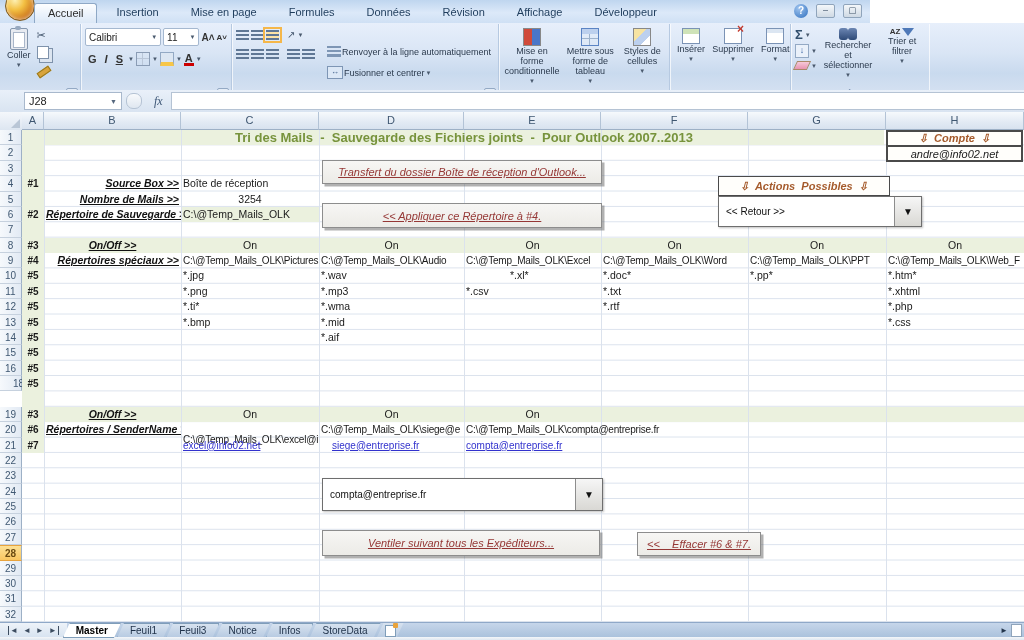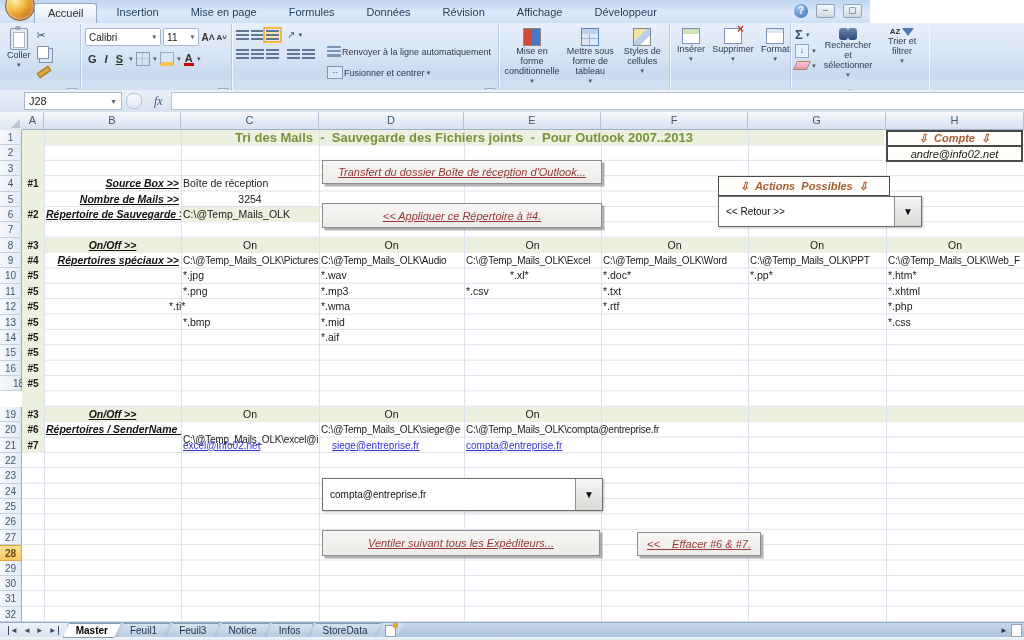--- a/index.html
+++ b/index.html
@@ -462,21 +462,21 @@
       <div class="cell plain" style="left: 601px; top: 156.375px; width: 147px;">*.doc*</div>
       <div class="cell plain" style="left: 748px; top: 156.375px; width: 138px;">*.pp*</div>
       <div class="cell plain" style="left: 886px; top: 156.375px; width: 138px;">*.htm*</div>
       <div class="cell rowtag" style="left: 22px; top: 171.75px; width: 22px;">#5</div>
       <div class="cell plain" style="left: 181px; top: 171.75px; width: 138px;">*.png</div>
       <div class="cell plain" style="left: 319px; top: 171.75px; width: 145px;">*.mp3</div>
       <div class="cell plain" style="left: 464px; top: 171.75px; width: 137px;">*.csv</div>
       <div class="cell plain" style="left: 601px; top: 171.75px; width: 147px;">*.txt</div>
       <div class="cell plain" style="left: 886px; top: 171.75px; width: 138px;">*.xhtml</div>
       <div class="cell rowtag" style="left: 22px; top: 187.125px; width: 22px;">#5</div>
-      <div class="cell plain" style="left: 167px; top: 187.125px; width: 138px;">*.ti*</div>
+      <div class="cell plain" style="left: 181px; top: 187.125px; width: 138px;">*.ti*</div>
       <div class="cell plain" style="left: 319px; top: 187.125px; width: 145px;">*.wma</div>
       <div class="cell plain" style="left: 601px; top: 187.125px; width: 147px;">*.rtf</div>
       <div class="cell plain" style="left: 886px; top: 187.125px; width: 138px;">*.php</div>
       <div class="cell rowtag" style="left: 22px; top: 202.5px; width: 22px;">#5</div>
       <div class="cell plain" style="left: 181px; top: 202.5px; width: 138px;">*.bmp</div>
       <div class="cell plain" style="left: 319px; top: 202.5px; width: 145px;">*.mid</div>
       <div class="cell plain" style="left: 886px; top: 202.5px; width: 138px;">*.css</div>
       <div class="cell rowtag" style="left: 22px; top: 217.875px; width: 22px;">#5</div>
       <div class="cell plain" style="left: 319px; top: 217.875px; width: 145px;">*.aif</div>
       <div class="cell rowtag" style="left: 22px; top: 233.25px; width: 22px;">#5</div>

